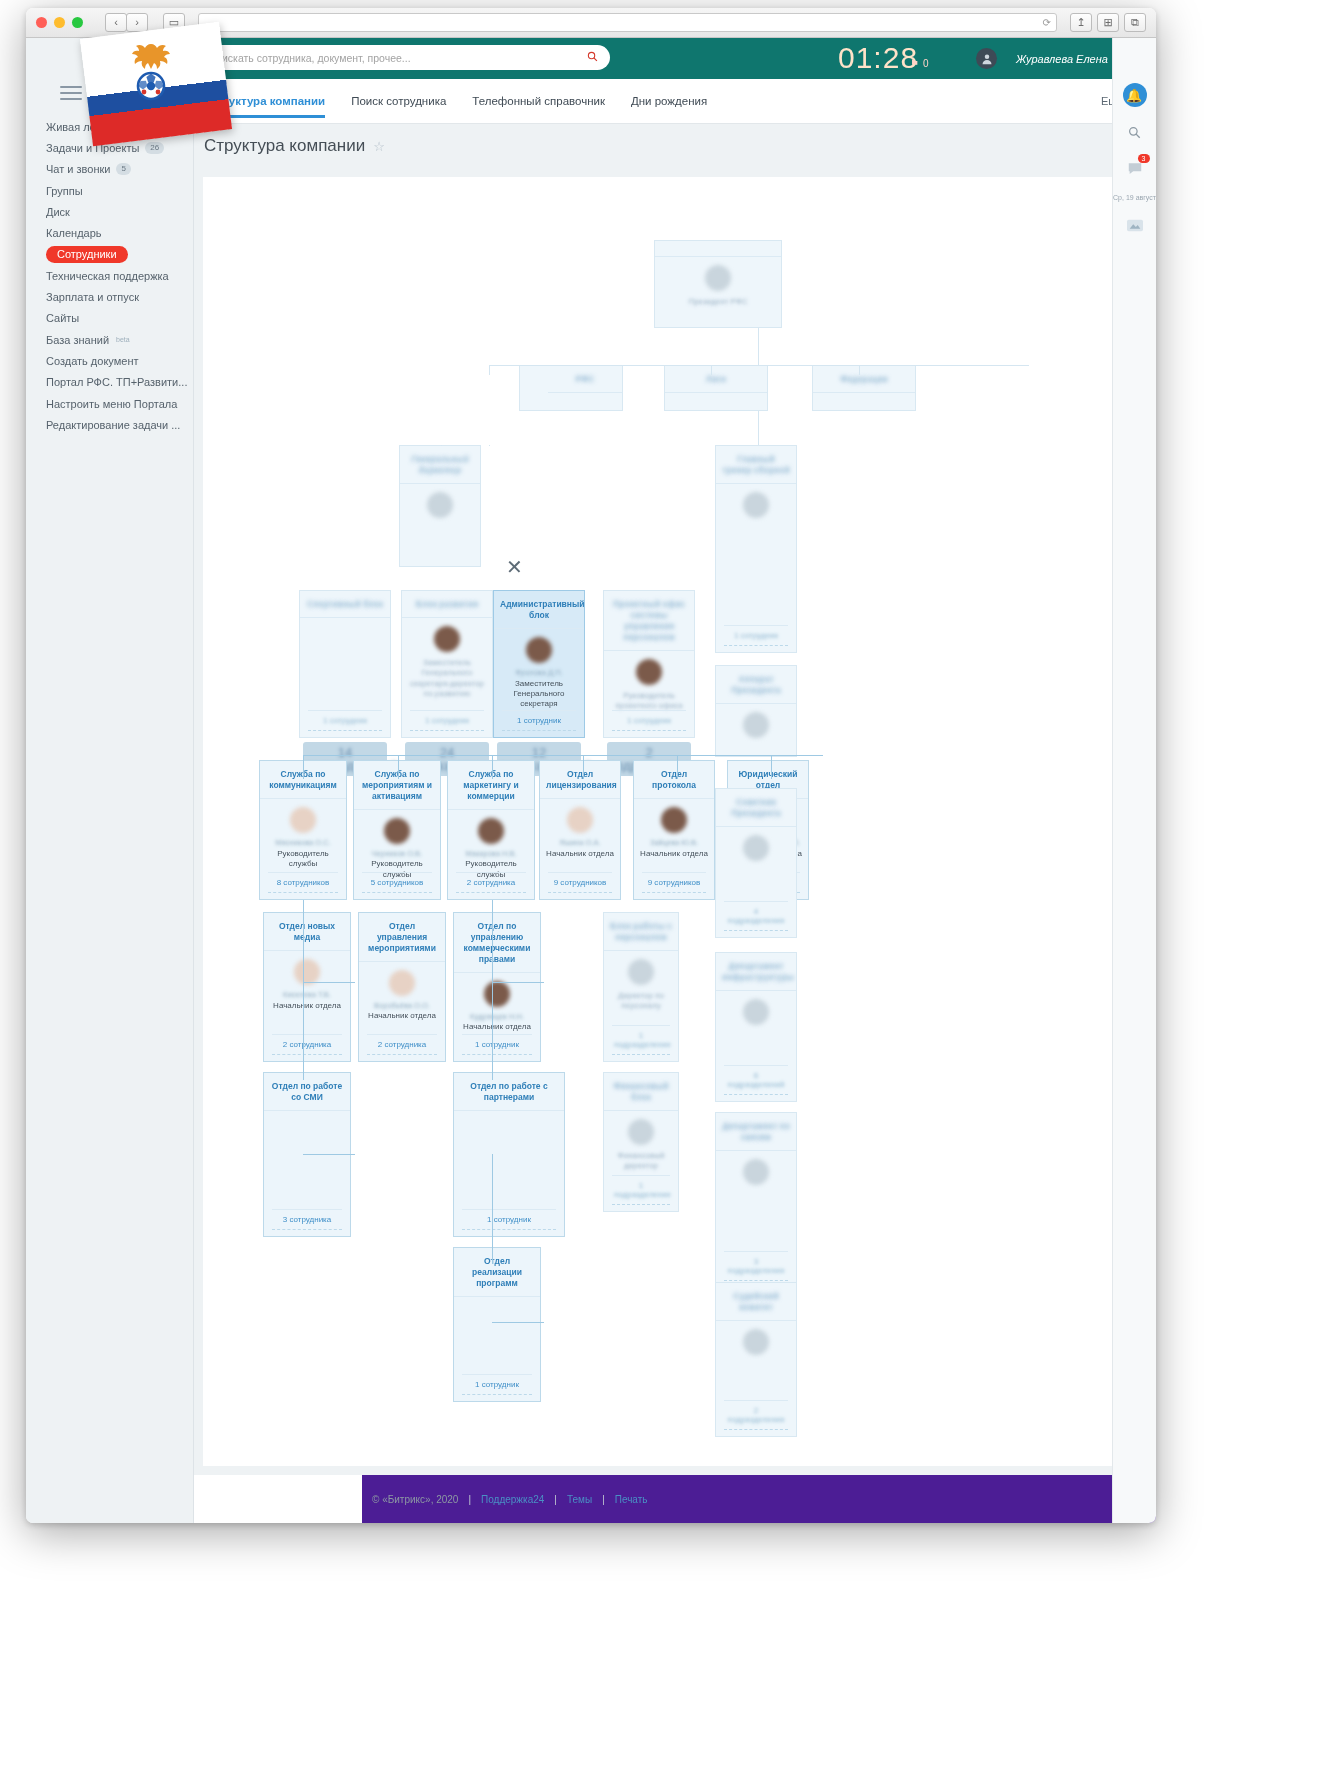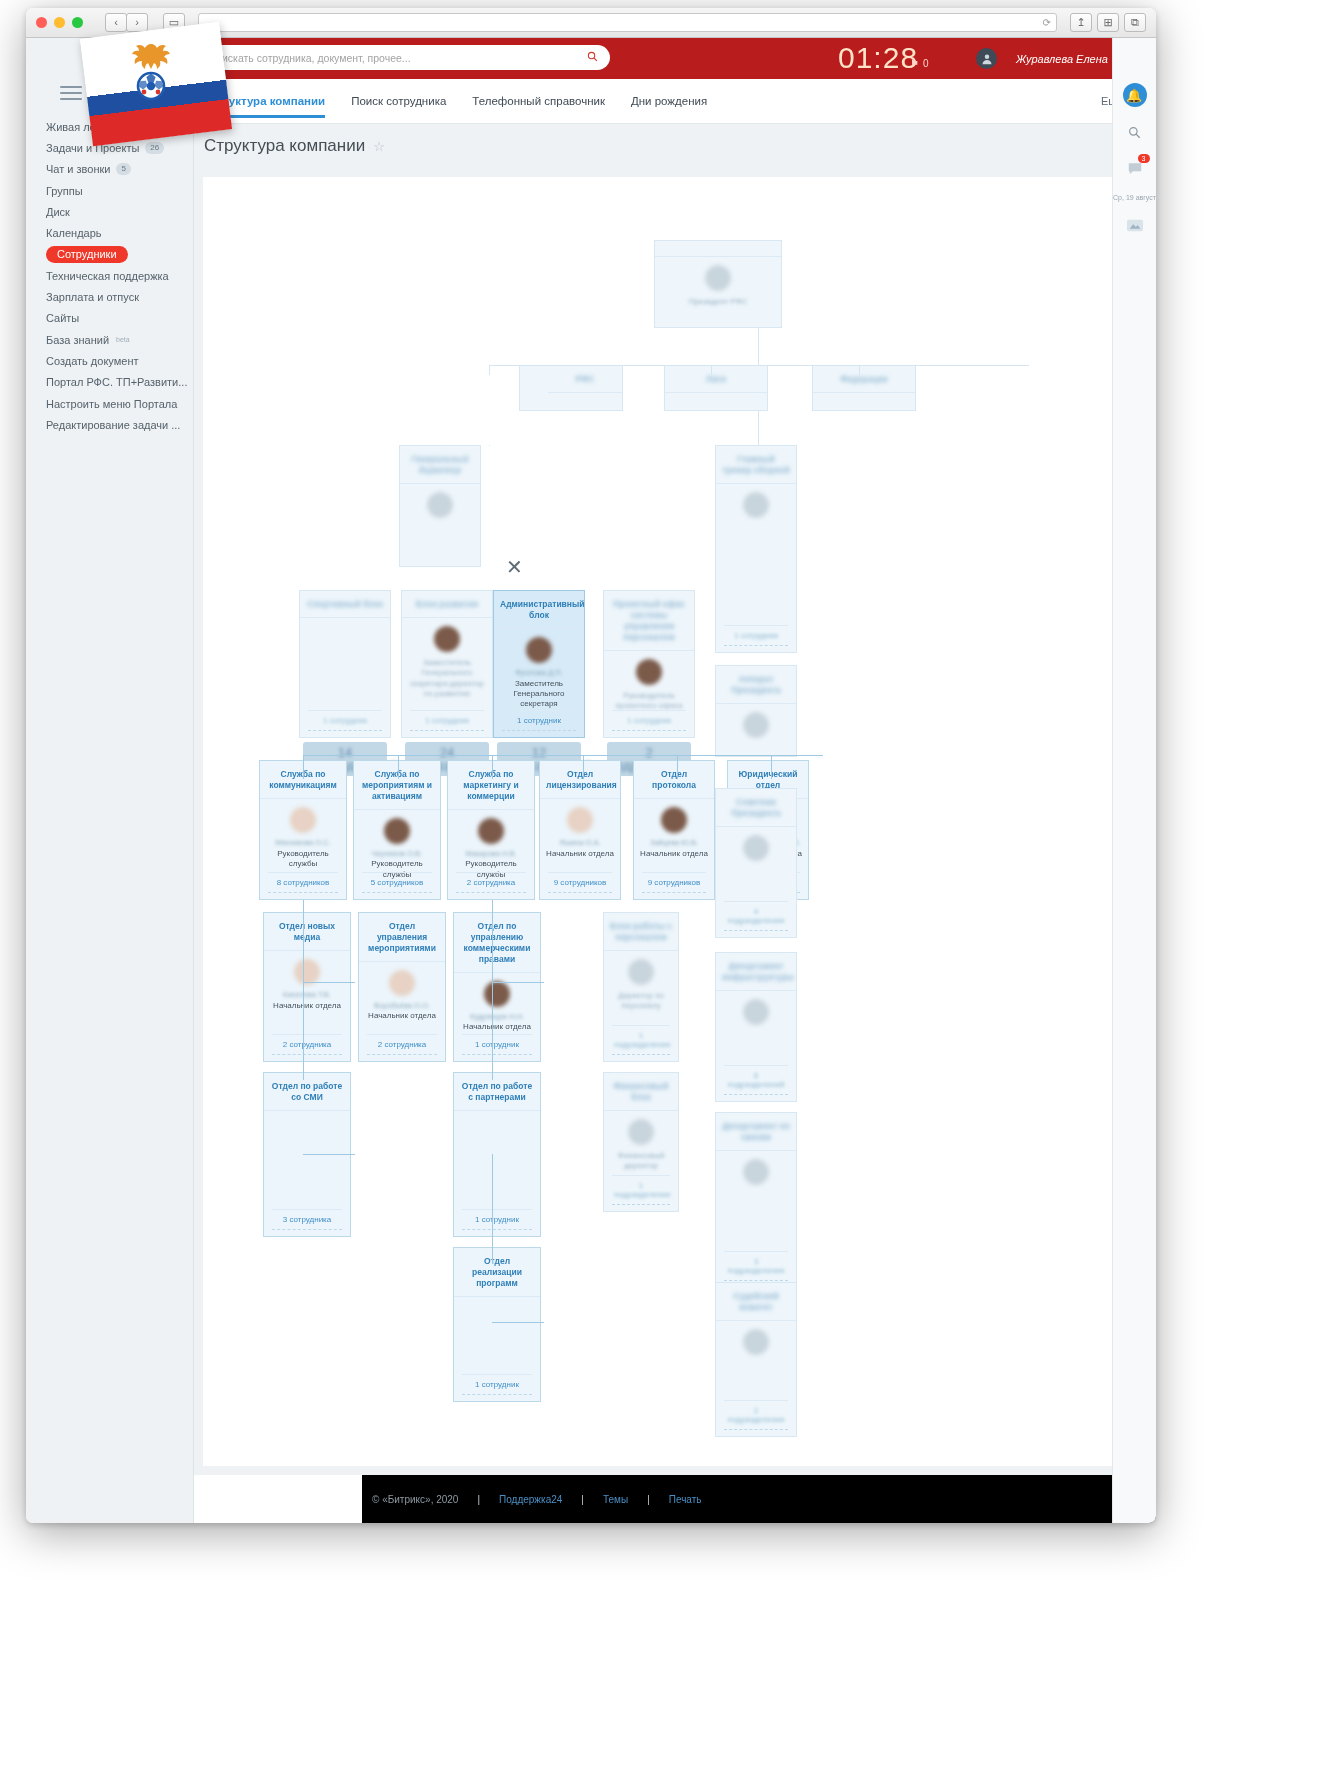--- a/index.html
+++ b/index.html
@@ -42,21 +42,21 @@
   #urlbar {
     flex: 1; height: 19px; margin: 0 6px;
     background: #fff; border: 1px solid #c9c9c9; border-radius: 3px;
     display:flex; align-items:center; justify-content:flex-end;
     padding: 0 5px; font-size: 10px; color:#9a9a9a;
   }
   .tb-right { display:flex; gap:5px; }
 
   
   #bx-header {
-    height: 41px; background: #b91c1c; position: relative;
+    height: 41px; background: #0f766e; position: relative;
     display: flex; align-items: center;
   }
   #search-wrap {
     position: absolute; left: 184px; top: 7px;
     width: 400px; height: 25px;
     background: #fff; border-radius: 14px;
     display: flex; align-items: center; padding: 0 12px;
   }
   #search-input-txt { flex: 1; font-size: 10.5px; color:#a3a3a3; }
   #search-icon-btn { color:#d4392c; font-size: 12px; }
@@ -128,21 +128,21 @@
   #star-icon { color:#b6c2cb; font-size:13px; margin-left:8px; }
 
   #canvas {
     position:absolute; left:0; right:0; top:89px; bottom:48px;
     background:#eef2f4; padding: 9px;
   }
   #canvas-inner { width:100%; height:100%; background:#fff; position:relative; overflow:hidden; }
 
   #footer {
     position:absolute; left:168px; right:0; bottom:0; height:48px;
-    background:#000000; display:flex; align-items:center; gap:19px;
+    background:#4c1d95; display:flex; align-items:center; gap:10px;
     padding-left:10px; font-size:10px; color:#8d99a3;
   }
   #footer a { color:#4a8fc4; text-decoration:none; }
   .f-sep { color:#c3ccd3; }
 
   
   #rail {
     position:absolute; right:0; top:30px; width:44px; bottom:0;
     background:#f7f9fa; border-left:1px solid #e3e8eb;
     display:flex; flex-direction:column; align-items:center; padding-top:45px; gap:13px;
@@ -462,21 +462,21 @@
             <div class="n-title">Отдел по управлению коммерческими правами</div>
             <div class="n-ava dark"></div>
             <div class="n-name">Кудрявцев Н.Н.</div>
             <div class="n-role">Начальник отдела</div>
             <div class="n-count" style="position: absolute; left: 0px; right: 0px; bottom: 6px; margin: 0px 8px;">1 сотрудник</div>
           </div>
           <div class="node " style="left: 60px; top: 895px; width: 88px; height: 165px;">
             <div class="n-title">Отдел по работе со СМИ</div>
             <div class="n-count" style="position: absolute; left: 0px; right: 0px; bottom: 6px; margin: 0px 8px;">3 сотрудника</div>
           </div>
-          <div class="node " style="left: 250px; top: 895px; width: 88px; height: 165px;">
+          <div class="node " style="left: 250px; top: 895px; width: 112px; height: 165px;">
             <div class="n-title">Отдел по работе с партнерами</div>
             <div class="n-count" style="position: absolute; left: 0px; right: 0px; bottom: 6px; margin: 0px 8px;">1 сотрудник</div>
           </div>
           <div class="node " style="left: 250px; top: 1070px; width: 88px; height: 155px;">
             <div class="n-title">Отдел реализации программ</div>
             <div class="n-count" style="position: absolute; left: 0px; right: 0px; bottom: 6px; margin: 0px 8px;">1 сотрудник</div>
           </div>
           <div class="node ghost" style="left: 400px; top: 735px; width: 76px; height: 150px;">
             <div class="n-title blur">Блок работы с персоналом</div>
             <div class="n-ava grey"></div>

